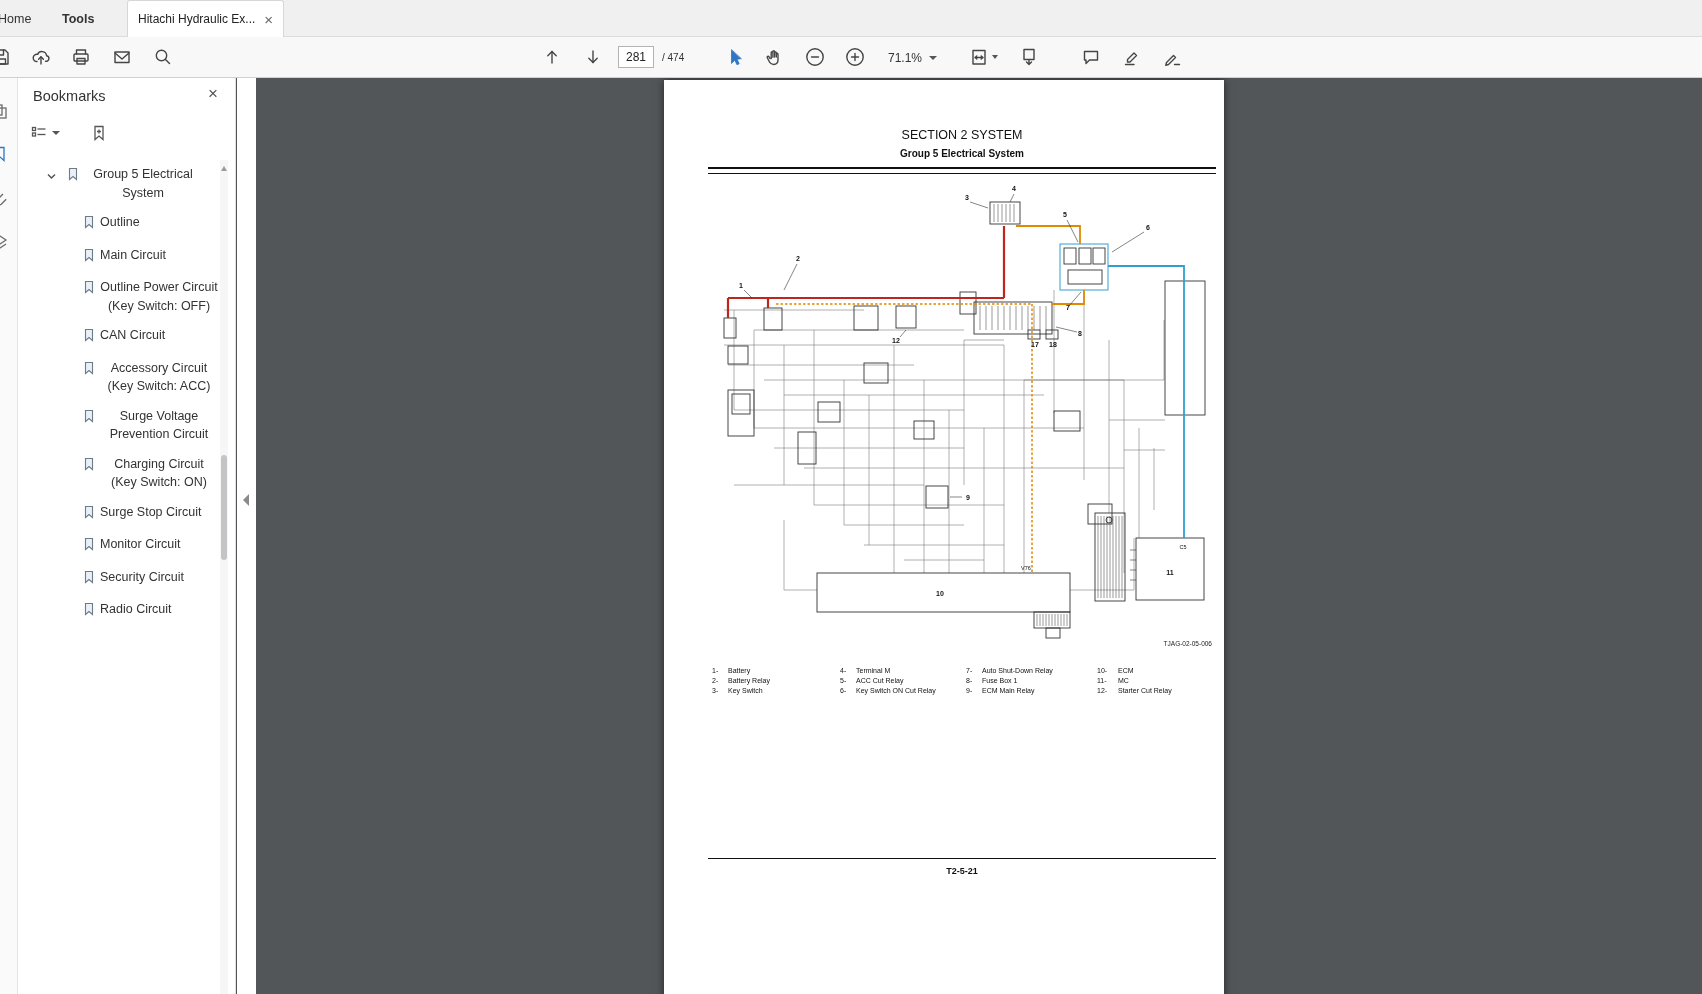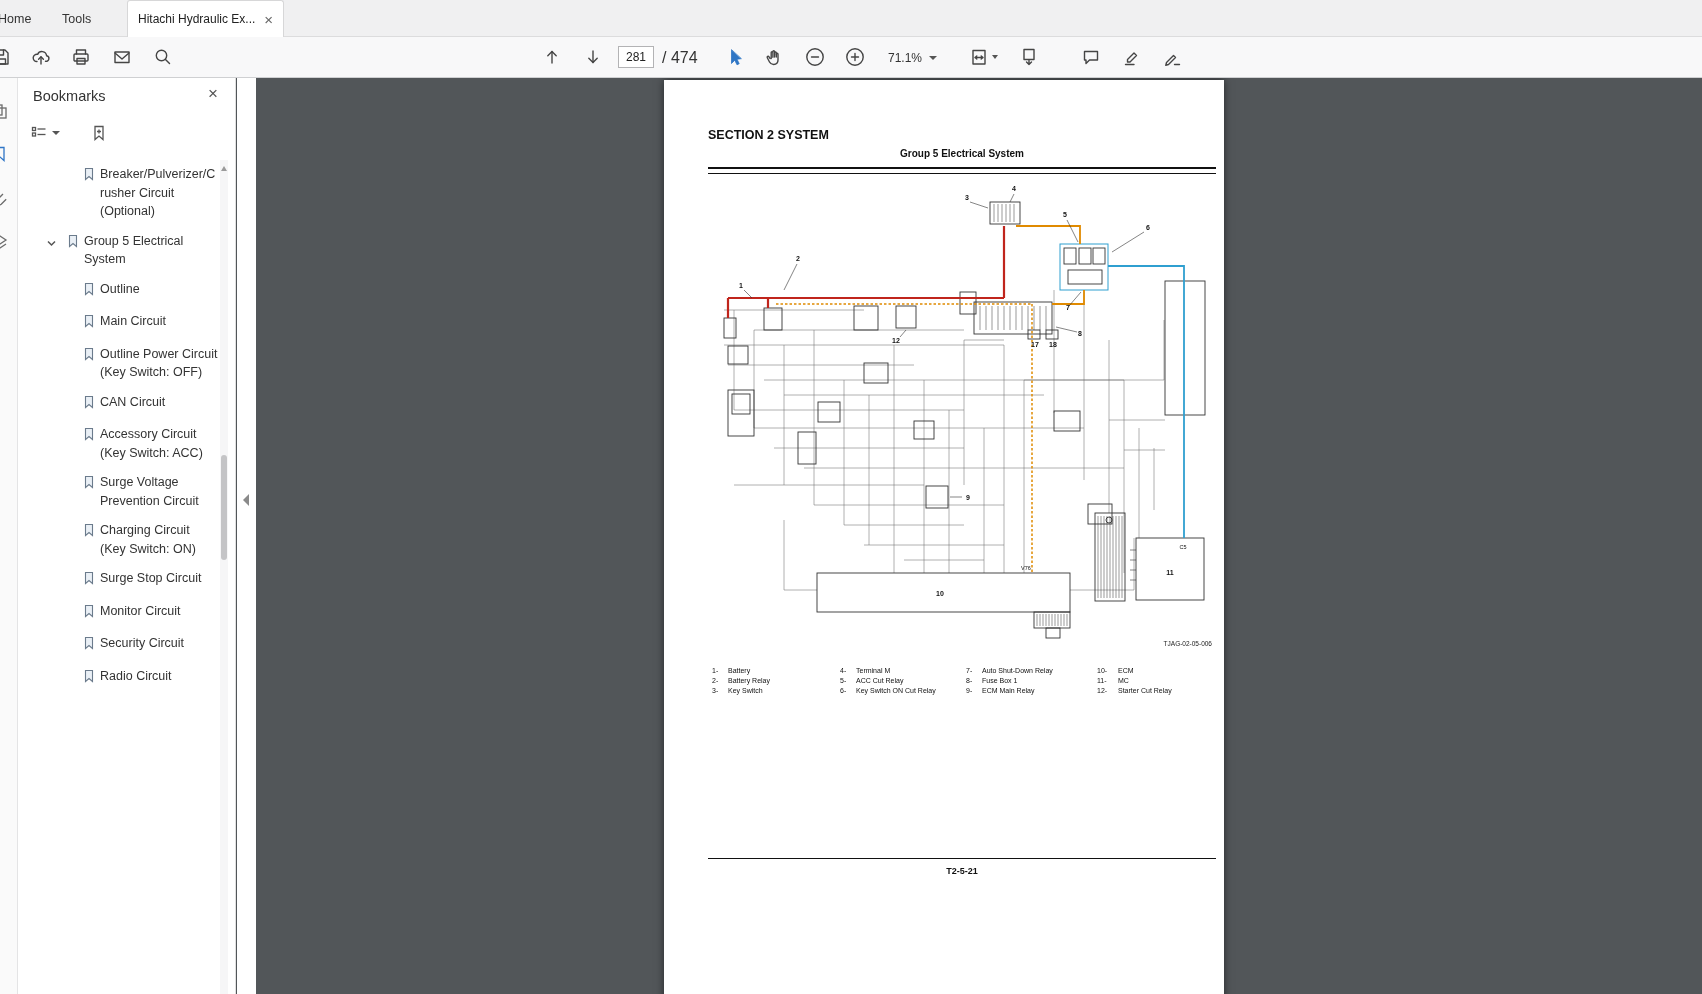--- a/index.html
+++ b/index.html
@@ -4,45 +4,45 @@
 <style>
   *{margin:0;padding:0;box-sizing:border-box;}
   html,body{width:1702px;height:994px;overflow:hidden;background:#525659;
     font-family:"Liberation Sans",sans-serif;}
   .app{position:absolute;inset:0;}
 
   
   .tabbar{position:absolute;left:0;top:0;right:0;height:37px;background:#f0f0f1;border-bottom:1px solid #dcdcdd;}
   .tab{position:absolute;top:0;height:37px;display:flex;align-items:center;font-size:12.5px;color:#333;cursor:default;}
   .tab-home{left:-16px;padding:0 14px;}
-  .tab-tools{left:48px;padding:16px 14px;}
+  .tab-tools{left:48px;padding:16px 14px;font-weight:bold;}
   .doc-tab{left:127px;width:157px;background:#fff;border:1px solid #d7d7d8;border-bottom:none;border-radius:3px 3px 0 0;
     display:flex;align-items:center;justify-content:space-between;padding:0 10px;}
   .doc-tab .ttl{white-space:nowrap;overflow:hidden;font-size:12px;color:#222;}
   .tab-close{font-size:15px;color:#666;margin-left:8px;line-height:1;}
 
   
   .toolbar{position:absolute;top:37px;height:41px;left:0;right:0;background:#f8f8f9;border-bottom:1px solid #cfd0d2;}
   .tbtn{position:absolute;top:9px;width:22px;height:22px;display:flex;align-items:center;justify-content:center;}
   svg.ic{stroke:#454545;fill:none;stroke-width:1.4;stroke-linecap:round;stroke-linejoin:round;width:20px;height:20px;}
   .page-input{position:absolute;left:618px;top:9px;width:36px;height:22px;border:1px solid #b3b3b5;background:#fff;
     font-size:12px;text-align:center;color:#222;font-family:"Liberation Sans",sans-serif;}
-  .page-count{position:absolute;left:662px;top:0;height:41px;line-height:41px;font-size:16px;color:#333;}
+  .page-count{position:absolute;left:662px;top:0;height:41px;line-height:41px;font-size:10px;color:#333;}
   .zoom-box{position:absolute;left:884px;top:9px;height:23px;display:flex;align-items:center;gap:7px;font-size:12px;color:#333;padding:0 4px;}
   .caret{width:0;height:0;border-left:4px solid transparent;border-right:4px solid transparent;border-top:4px solid #555;}
   .mini-caret{position:absolute;top:18px;width:0;height:0;border-left:3.5px solid transparent;border-right:3.5px solid transparent;border-top:4px solid #555;}
 
   
   .rail{position:absolute;left:0;top:78px;bottom:0;width:18px;background:#fafafa;border-right:1px solid #e4e4e5;overflow:hidden;}
   .rail-ic{position:absolute;left:-9px;width:18px;height:18px;}
   .rail-ic svg{width:18px;height:18px;stroke:#6b6b6b;fill:none;stroke-width:1.3;}
   .rail-ic.active svg{stroke:#2e75c6;}
 
   
-  .panel{position:absolute;left:18px;top:78px;bottom:0;width:218px;background:#fff;border-right:1px solid #e0e0e0;overflow:hidden;}
+  .panel{position:absolute;left:18px;top:78px;bottom:0;width:218px;background:#fff;border-right:1px solid #e0e0e0;overflow:hidden;text-align:center;}
   .panel-title{position:absolute;left:15px;top:10px;font-size:14.5px;color:#333;}
   .panel-close{position:absolute;right:17px;top:7px;font-size:17px;color:#555;line-height:1;}
   .panel-tools{position:absolute;left:12px;top:44px;display:flex;gap:30px;align-items:center;height:22px;}
   .ptool{display:flex;align-items:center;gap:4px;}
   .ptool svg{width:18px;height:18px;stroke:#555;fill:none;stroke-width:1.3;}
   .bm-list{position:absolute;left:0;top:82px;bottom:0;right:16px;overflow:hidden;}
   .bm-item{position:relative;padding:5px 0 6px 0;font-size:12.5px;color:#333;display:flex;align-items:flex-start;line-height:18.5px;}
   .bm-item.level1{padding-left:49px;}
   .bm-item.level2{padding-left:65px;}
   .chev{position:absolute;left:28px;top:9px;width:11px;height:11px;}
@@ -55,21 +55,21 @@
   .pscroll-up{position:absolute;top:6px;left:1px;width:0;height:0;border-left:3px solid transparent;border-right:3px solid transparent;border-bottom:5px solid #9a9a9a;}
   .pscroll-thumb{position:absolute;top:295px;height:105px;left:1px;width:6px;background:#c4c4c6;border-radius:3px;}
 
   
   .gutter{position:absolute;left:237px;top:78px;bottom:0;width:19px;background:#fff;}
   .collapse{position:absolute;top:416px;left:6px;width:0;height:0;border-top:6px solid transparent;border-bottom:6px solid transparent;border-right:6px solid #8a8a8a;}
 
   
   .docarea{position:absolute;left:256px;top:78px;right:0;bottom:0;background:#525659;overflow:hidden;}
   .pdf-page{position:absolute;left:408px;top:2px;width:560px;height:1150px;background:#fff;box-shadow:0 0 8px rgba(0,0,0,.55);}
-  .sec-title{position:absolute;top:48px;left:44px;right:8px;text-align:left;font-size:12.5px;font-weight:bold;color:#111;}
+  .sec-title{position:absolute;top:48px;left:44px;right:8px;text-align:center;font-size:12.5px;font-weight:normal;color:#111;}
   .grp-title{position:absolute;top:68px;left:44px;right:8px;text-align:center;font-size:10px;font-weight:bold;color:#111;}
   .rule1{position:absolute;top:87px;left:44px;right:8px;border-top:2.5px solid #111;}
   .rule2{position:absolute;top:93px;left:44px;right:8px;border-top:1px solid #111;}
   .diagram{position:absolute;top:100px;left:0;width:552px;height:470px;}
   .callout{font-family:"Liberation Sans",sans-serif;font-size:7px;font-weight:bold;fill:#111;text-anchor:middle;}
   .callout.small{font-size:5.5px;font-weight:normal;}
   .figcode{font-family:"Liberation Sans",sans-serif;font-size:6.5px;fill:#222;text-anchor:end;}
   .legend{position:absolute;top:586px;left:48px;right:4px;display:flex;font-size:7px;color:#111;}
   .lcol.c0{width:128px;}.lcol.c1{width:126px;}.lcol.c2{width:131px;}.lcol.c3{flex:1;}
   .lrow{display:flex;line-height:10px;}
@@ -243,26 +243,20 @@
         <span class="caret"></span>
         </span>
       <span class="ptool">
         <svg viewBox="0 0 18 18">
             <path d="M5,2.5h8v13l-4-3.5-4,3.5z"></path>
             <path d="M9,5.5v4 M7,7.5h4"></path>
           </svg>
         </span>
     </div>
     <div class="bm-list">
-        <div class="bm-item level2">
-          <span class="bm-icon"><svg viewBox="0 0 12 14">
-              <path d="M2.5,1.5h7v11l-3.5-3-3.5,3z"></path>
-            </svg></span>
-          <span class="bm-label">Breaker/Pulverizer/Crusher Circuit (Optional)</span>
-        </div>
         <div class="bm-item level1">
           <span class="chev"><svg viewBox="0 0 11 11">
               <polyline points="2,3.5 5.5,7 9,3.5"></polyline>
             </svg></span>
           <span class="bm-icon"><svg viewBox="0 0 12 14">
               <path d="M2.5,1.5h7v11l-3.5-3-3.5,3z"></path>
             </svg></span>
           <span class="bm-label">Group 5 Electrical System</span>
         </div>
         <div class="bm-item level2">

